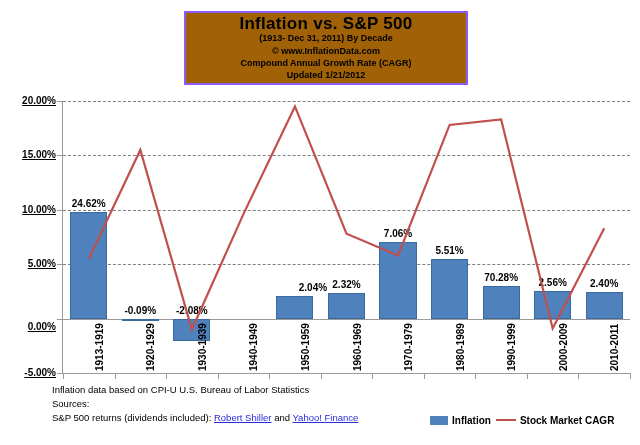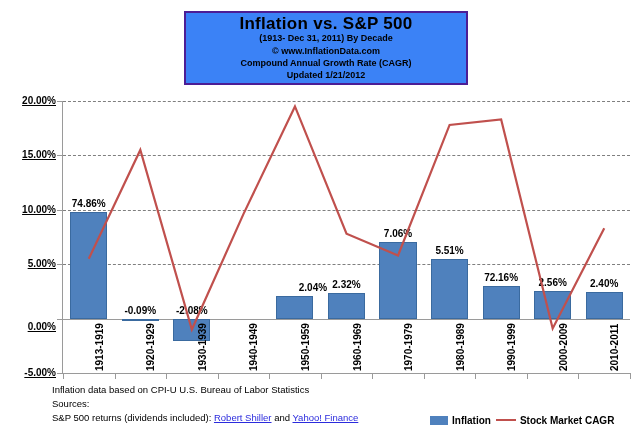--- a/index.html
+++ b/index.html
@@ -6,21 +6,21 @@
   body{
     width:640px;height:445px;background:#ffffff;
     font-family:"Liberation Sans",sans-serif;
     color:#000;overflow:hidden;position:relative;
   }
   #root{position:absolute;inset:0;}
 
   
   .title-box{
     position:absolute;left:184px;top:11px;width:284px;height:74px;
-    border:2px solid #4c1d95;background:#3b82f6;
+    border:2px solid #8b5cf6;background:#a16207;
     display:flex;flex-direction:column;align-items:center;justify-content:center;
     box-sizing:border-box;
   }
   .title-main{font-size:17px;font-weight:bold;letter-spacing:.3px;line-height:1.05;}
   .title-sub{font-size:9px;font-weight:bold;line-height:1.25;margin-top:1px;}
   .axis-vline{
     position:absolute;left:62px;top:101px;width:1px;height:272px;background:#9a9a9a;
   }
   .gridline{
     position:absolute;left:0;width:567px;height:0;
@@ -113,21 +113,21 @@
       <div class="ytick-mark" style="top: 264.2px;"></div>
       <div class="ytick-label" style="top: 321px;">0.00%</div>
       <div class="ytick-mark" style="top: 318.6px;"></div>
       <div class="ytick-label" style="top: 367px;">-5.00%</div>
       <div class="ytick-mark" style="top: 373px;"></div>
     </div>
 
   <div class="bars" id="bar-layer">
       <div class="barslot" style="left: 0px; width: 51.5455px;">
         <div class="bar" style="left: 7.21636px; width: 37.1127px; top: 110.976px; height: 106.624px; background: rgb(79, 129, 189);"></div>
-        <div class="barlabel" style="width: 51.5455px; left: 0px; top: 96.976px;">74.86%</div>
+        <div class="barlabel" style="width: 51.5455px; left: 0px; top: 96.976px;">24.62%</div>
       </div>
       <div class="barslot" style="left: 51.5455px; width: 51.5455px;">
         <div class="bar" style="left: 7.21636px; width: 37.1127px; top: 217.6px; height: 1px; background: rgb(79, 129, 189);"></div>
         <div class="barlabel" style="width: 51.5455px; left: 0px; top: 203.6px;">-0.09%</div>
       </div>
       <div class="barslot" style="left: 103.091px; width: 51.5455px;">
         <div class="bar" style="left: 7.21636px; width: 37.1127px; top: 217.6px; height: 22.6304px; background: rgb(79, 129, 189);"></div>
         <div class="barlabel" style="width: 51.5455px; left: 0px; top: 203.6px;">-2.08%</div>
       </div>
       <div class="barslot" style="left: 206.182px; width: 51.5455px;">
@@ -141,21 +141,21 @@
       <div class="barslot" style="left: 309.273px; width: 51.5455px;">
         <div class="bar" style="left: 7.21636px; width: 37.1127px; top: 140.787px; height: 76.8128px; background: rgb(79, 129, 189);"></div>
         <div class="barlabel" style="width: 51.5455px; left: 0px; top: 126.787px;">7.06%</div>
       </div>
       <div class="barslot" style="left: 360.818px; width: 51.5455px;">
         <div class="bar" style="left: 7.21636px; width: 37.1127px; top: 157.651px; height: 59.9488px; background: rgb(79, 129, 189);"></div>
         <div class="barlabel" style="width: 51.5455px; left: 0px; top: 143.651px;">5.51%</div>
       </div>
       <div class="barslot" style="left: 412.364px; width: 51.5455px;">
         <div class="bar" style="left: 7.21636px; width: 37.1127px; top: 184.96px; height: 32.64px; background: rgb(79, 129, 189);"></div>
-        <div class="barlabel" style="width: 51.5455px; left: 0px; top: 170.96px;">72.16%</div>
+        <div class="barlabel" style="width: 51.5455px; left: 0px; top: 170.96px;">70.28%</div>
       </div>
       <div class="barslot" style="left: 463.909px; width: 51.5455px;">
         <div class="bar" style="left: 7.21636px; width: 37.1127px; top: 189.747px; height: 27.8528px; background: rgb(79, 129, 189);"></div>
         <div class="barlabel" style="width: 51.5455px; left: 0px; top: 175.747px;">2.56%</div>
       </div>
       <div class="barslot" style="left: 515.455px; width: 51.5455px;">
         <div class="bar" style="left: 7.21636px; width: 37.1127px; top: 191.488px; height: 26.112px; background: rgb(79, 129, 189);"></div>
         <div class="barlabel" style="width: 51.5455px; left: 0px; top: 177.488px;">2.40%</div>
       </div>
     </div>

